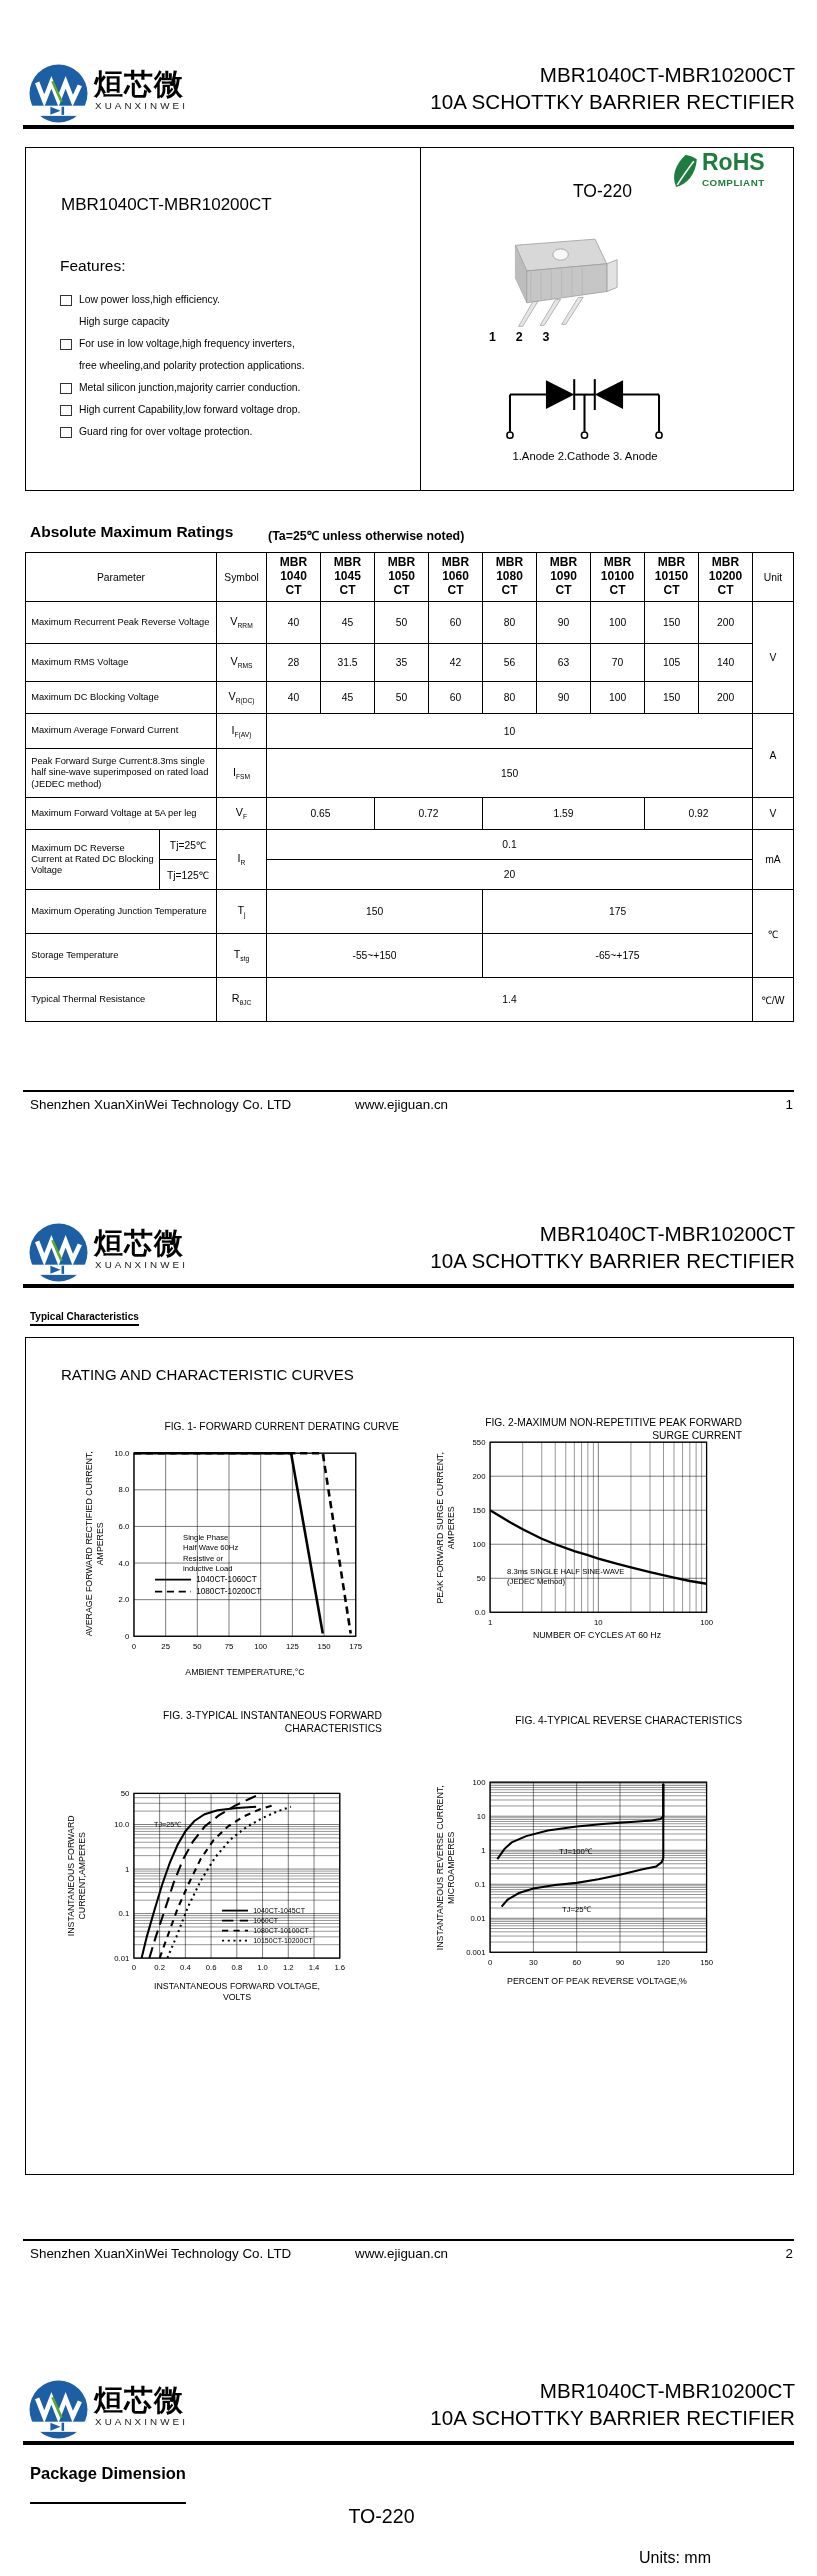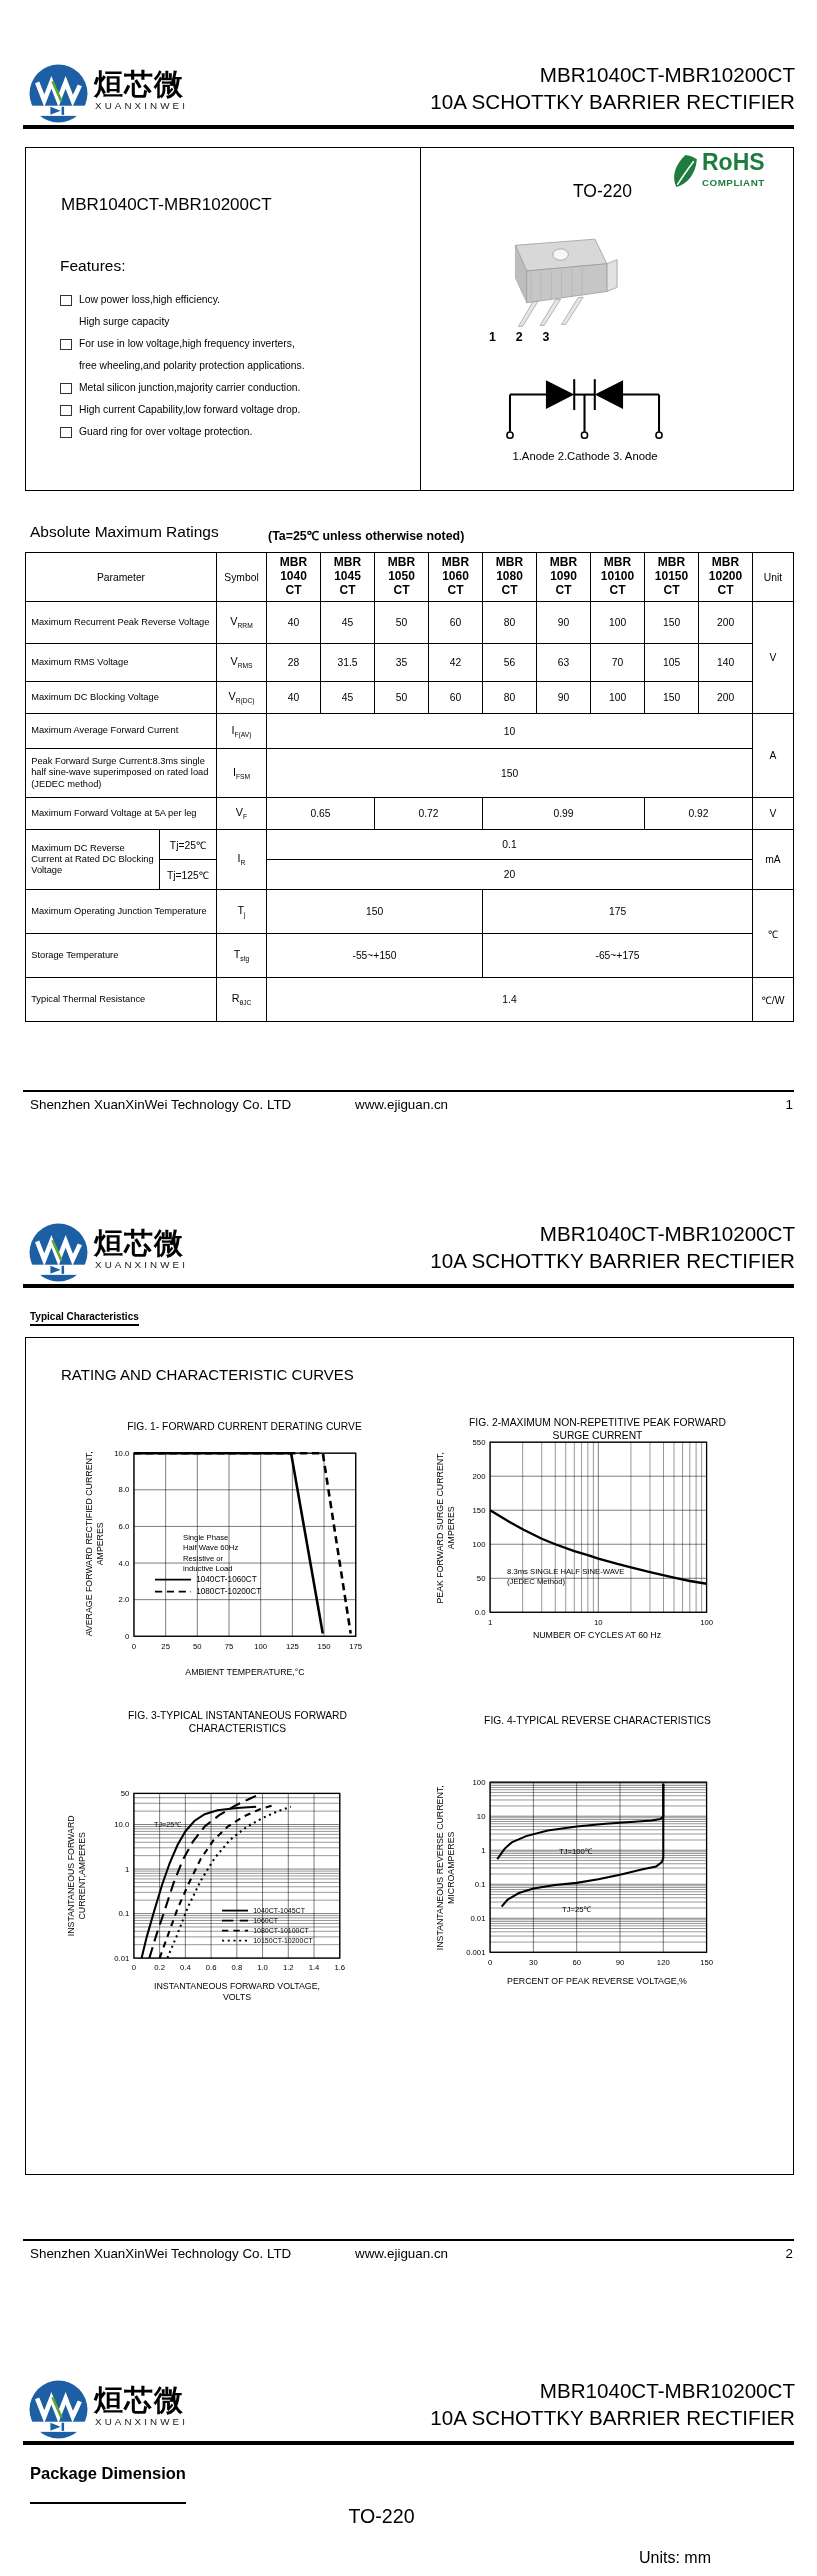--- a/index.html
+++ b/index.html
@@ -15,33 +15,33 @@
   .part-title{font-size:17px;}
   .features-heading{font-size:15.5px;}
   .feature-item{display:flex;align-items:flex-start;}
   .feature-check{width:9.8px;height:9.8px;border:1px solid #333;margin:5.7px 7.2px 0 0;flex:0 0 auto;}
   .feature-line{font-size:10.3px;line-height:22px;white-space:nowrap;}
   .to220-label{font-size:17.5px;text-align:center;}
   .rohs-title{font-size:23px;font-weight:bold;color:#1e7d3e;line-height:23px;}
   .rohs-sub{font-size:9.8px;font-weight:bold;color:#1e7d3e;letter-spacing:0.5px;}
   .pins{font-size:12.4px;font-weight:bold;letter-spacing:8.2px;}
   .pin-legend{font-size:11.3px;text-align:center;}
-  .amr-title{font-size:15.5px;font-weight:normal;}
+  .amr-title{font-size:15.5px;font-weight:bold;}
   .amr-sub{font-size:12.4px;font-weight:bold;}
   table.amr{border-collapse:collapse;table-layout:fixed;width:769px;border:1.5px solid #000;}
   .amr th,.amr td{border:1px solid #000;padding:1px 3.1px;text-align:center;vertical-align:middle;
                   font-weight:normal;font-size:10.3px;box-sizing:border-box;}
   .amr th{font-size:10.3px;}
   .amr .model-th{font-weight:bold;white-space:pre-line;font-size:12px;line-height:1.15;}
   .amr .param{text-align:left;padding-left:5.2px;font-size:9.3px;line-height:1.2;}
   .amr .sym{font-size:10.8px;}
   .amr sub{font-size:0.62em;}
   .sec-title{font-size:10px;font-weight:bold;display:inline-block;border-bottom:2.1px solid #000;padding-bottom:1.5px;}
   .curves-title{font-size:15px;margin-top:6px;}
-  .fig-title{font-size:10.3px;text-align:center;line-height:13.4px;}
+  .fig-title{font-size:10.3px;text-align:right;line-height:13.4px;}
   .ylab{transform:rotate(-90deg);text-align:center;font-size:8.8px;line-height:10.8px;}
   .xlab{font-size:8.8px;text-align:center;line-height:11.3px;}
   .ann{font-size:7.7px;line-height:10.3px;}
   .legend-row{display:flex;align-items:center;}
   .legend-row span{white-space:nowrap;}
   .pkg-dim-title{font-size:16.5px;font-weight:bold;display:inline-block;border-bottom:2.1px solid #000;padding-bottom:19px;}
   .to220-big{font-size:19.6px;text-align:center;}
   .unit-note{font-size:16px;}
   .footer-text{font-size:13.4px;}
   svg text{font-family:"Liberation Sans",sans-serif;}
@@ -258,21 +258,21 @@
     <tr style="height:49px">
       <td class="param" colspan="2">Peak Forward Surge Current:8.3ms single half sine-wave superimposed on rated load (JEDEC method)</td>
       <td class="sym"><span>I</span><sub>FSM</sub></td>
       <td colspan="9">150</td>
     </tr>
     <tr style="height:32px">
       <td class="param" colspan="2">Maximum Forward Voltage at 5A per leg</td>
       <td class="sym"><span>V</span><sub>F</sub></td>
       <td colspan="2">0.65</td>
       <td colspan="2">0.72</td>
-      <td colspan="3">0.99</td>
+      <td colspan="3">1.59</td>
       <td colspan="2">0.92</td>
       <td>V</td>
     </tr>
     <tr style="height:30px">
       <td class="param" rowspan="2">Maximum DC Reverse Current at Rated DC Blocking Voltage</td>
       <td>Tj=25℃</td>
       <td class="sym" rowspan="2"><span>I</span><sub>R</sub></td>
       <td colspan="9">0.1</td>
       <td rowspan="2">mA</td>
     </tr>

